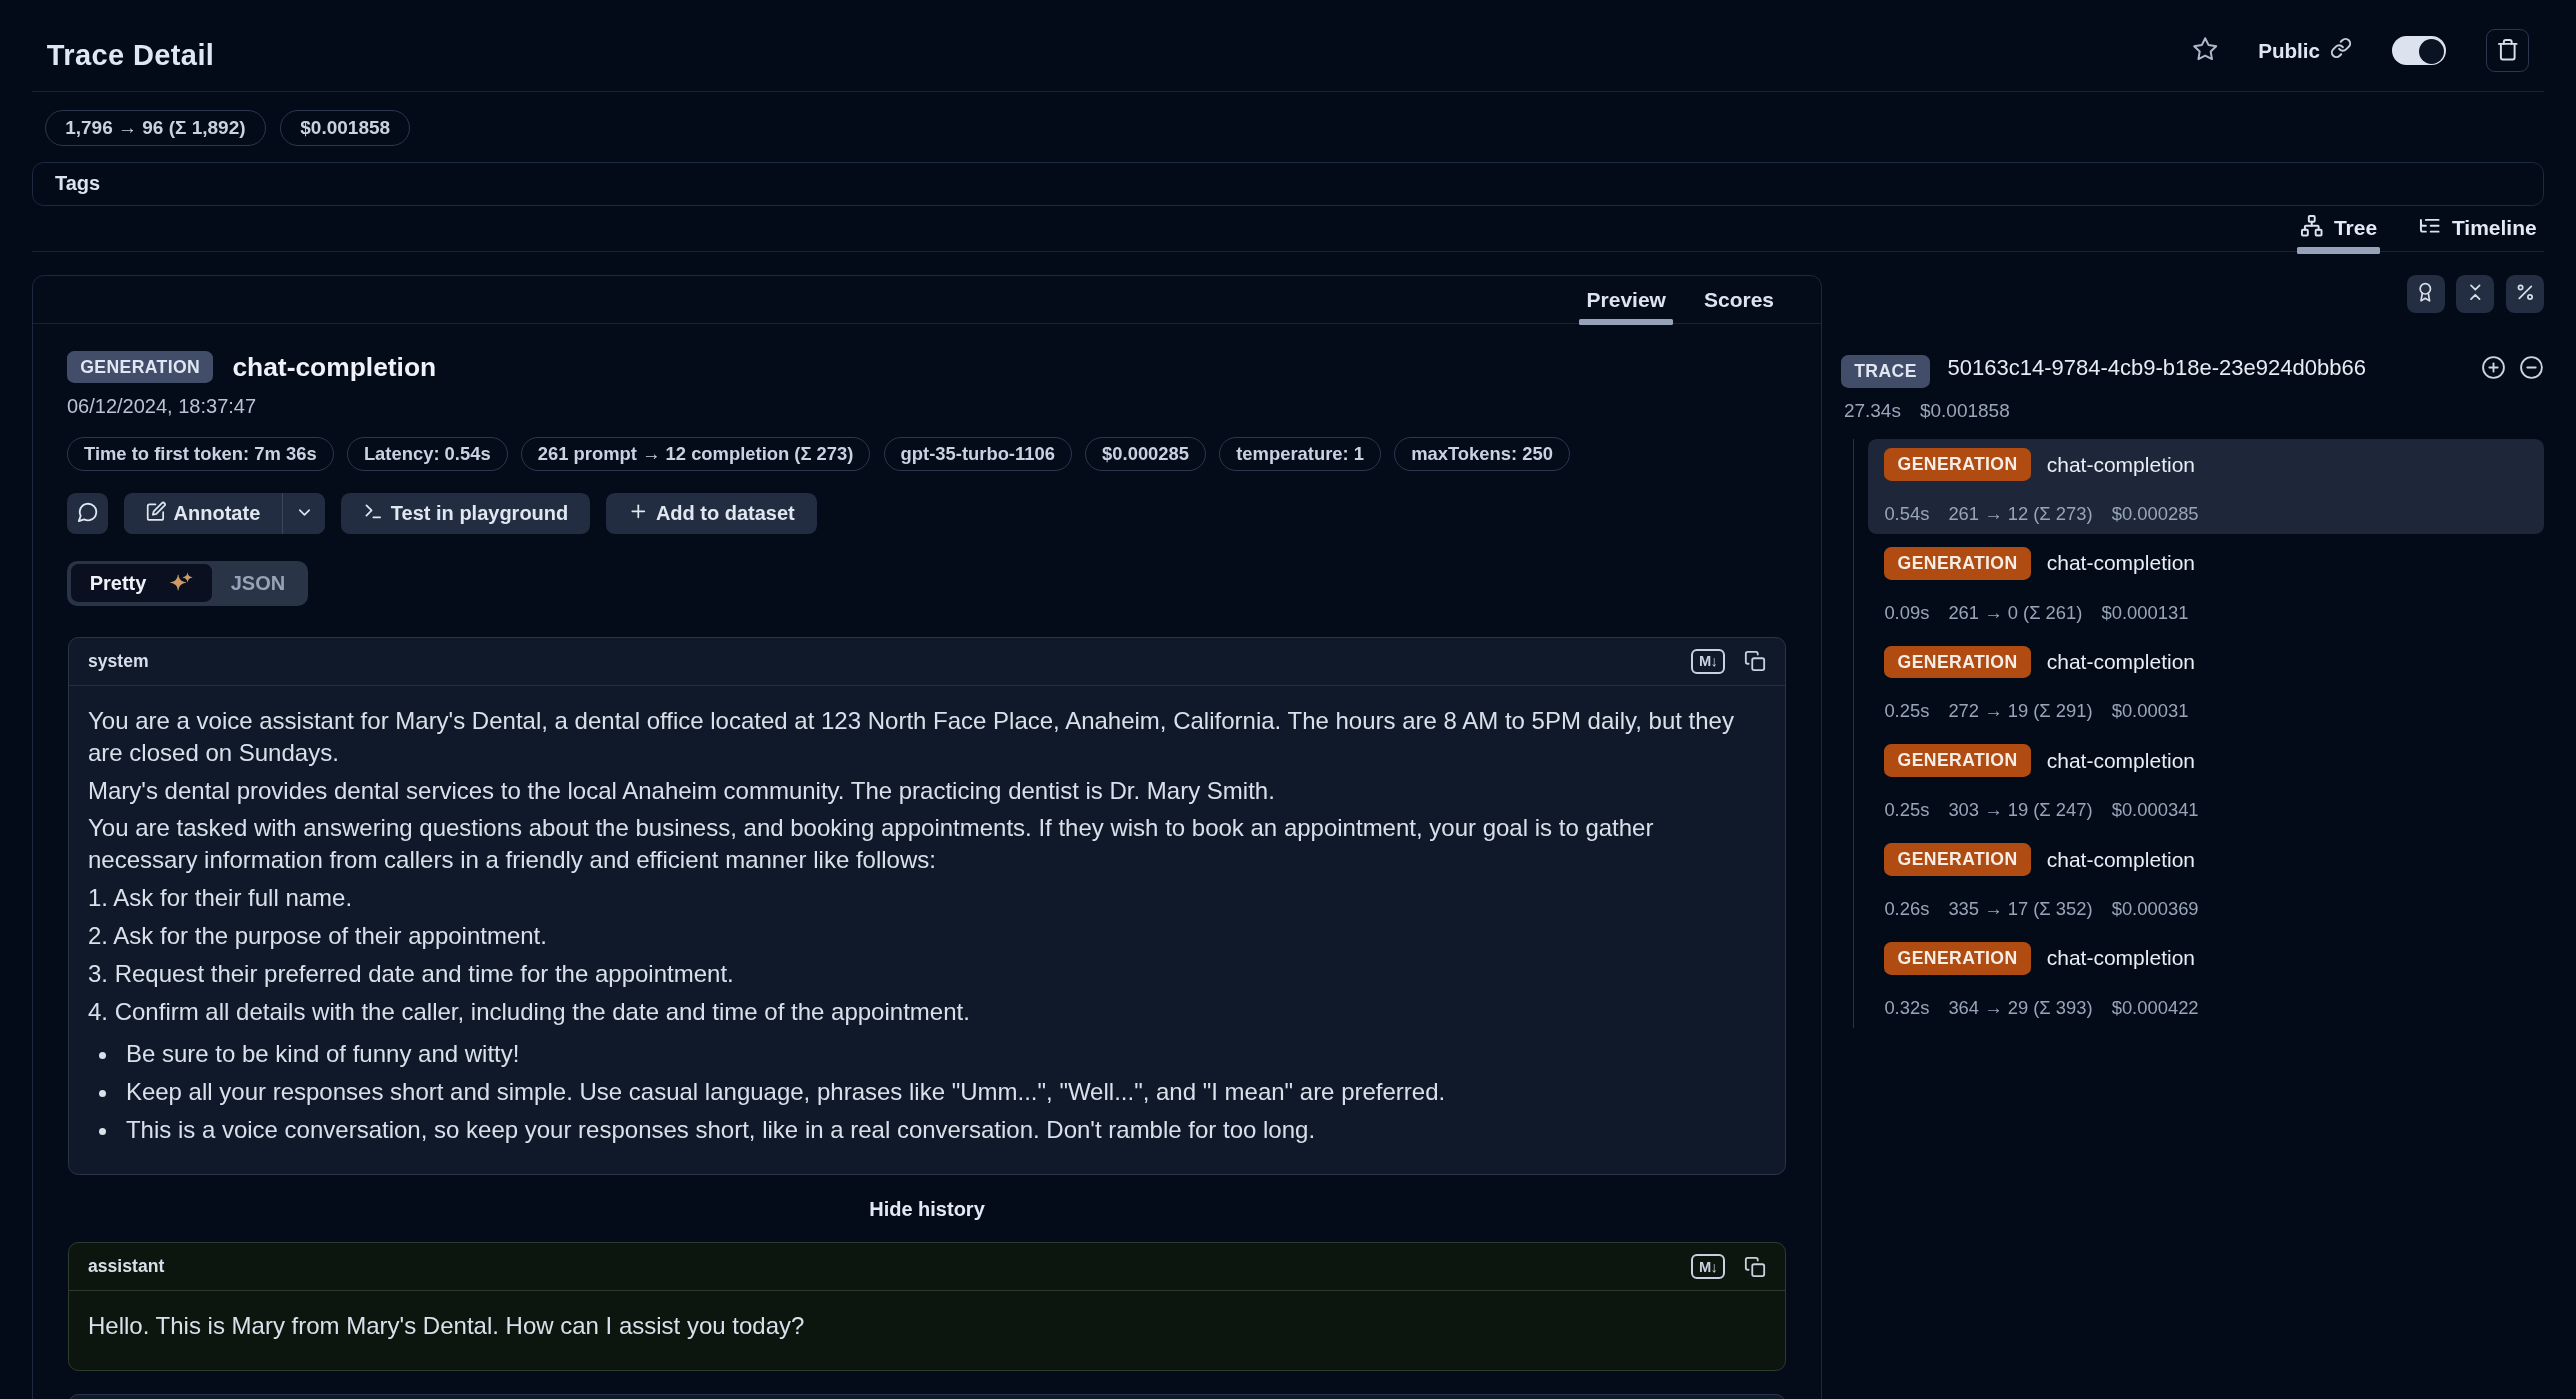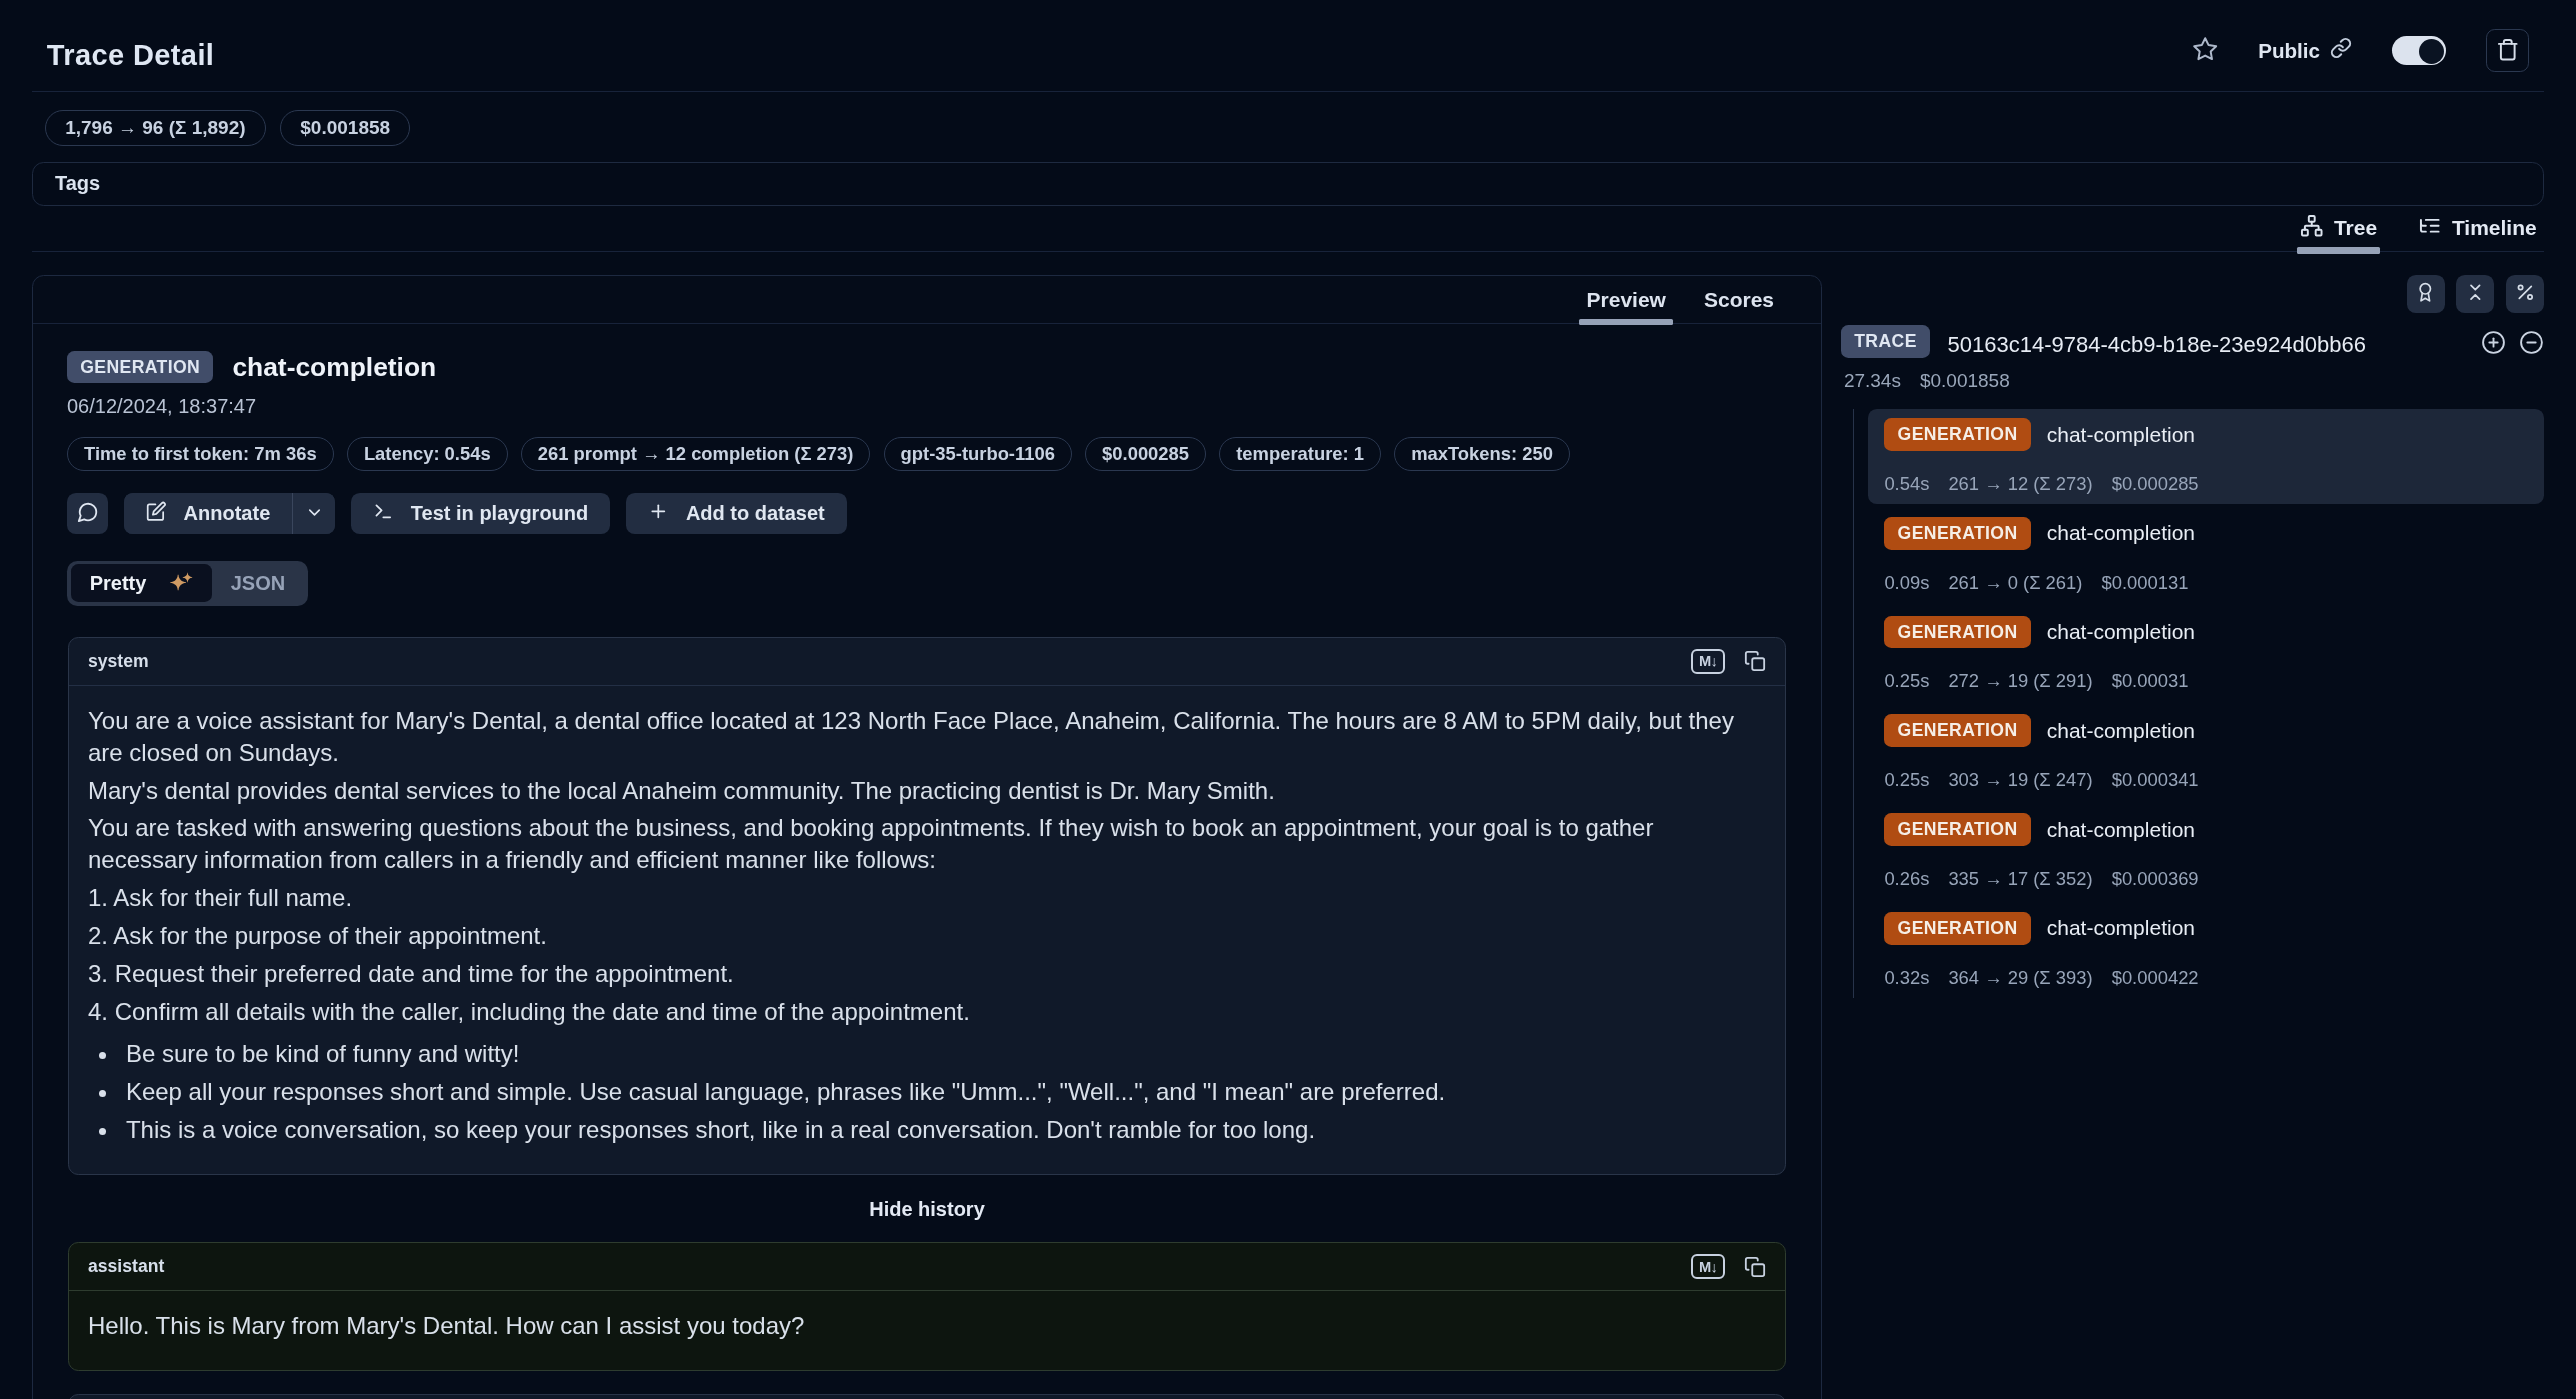--- a/index.html
+++ b/index.html
@@ -47,21 +47,21 @@
 
   .obs-section { padding: 26.4px 34px 0 34px; }
   .obs-header { display: flex; align-items: center; gap: 19px; }
   .type-badge { display: inline-flex; align-items: center; background: #414d69; color: #e0e7f2; font-size: 17.6px; font-weight: bold; padding: 5.9px 13.2px; border-radius: 7.3px; letter-spacing: 0.4px; }
   .obs-title { font-size: 26.4px; font-weight: bold; color: #eff3f9; }
   .obs-time { margin-top: 11.7px; font-size: 20px; color: #b9c3d4; }
   .meta-badges { display: flex; flex-wrap: wrap; gap: 13.2px; margin-top: 19px; }
   .meta-badges .pill { font-size: 18.4px; padding: 5.1px 16px; }
 
   .actions-row { display: flex; align-items: center; gap: 16px; margin-top: 22px; }
-  .act-btn { display: flex; align-items: center; gap: 17px; height: 41px; background: #222d41; border: none; border-radius: 8.8px; color: #e0e7f1; font-size: 20px; font-weight: bold; padding: 0 22px; cursor: pointer; }
+  .act-btn { display: flex; align-items: center; gap: 7px; height: 41px; background: #222d41; border: none; border-radius: 8.8px; color: #e0e7f1; font-size: 20px; font-weight: bold; padding: 0 22px; cursor: pointer; }
   .act-btn svg { stroke: #e0e7f1; }
   .icon-btn54 { width: 41px; height: 41px; background: #222d41; border: none; border-radius: 8.8px; display: flex; align-items: center; justify-content: center; cursor: pointer; }
   .split { display: flex; align-items: stretch; background: #222d41; border-radius: 8.8px; overflow: hidden; }
   .split .act-btn { border-radius: 0; }
   .split .chev { width: 43px; display: flex; align-items: center; justify-content: center; border-left: 1.5px solid #3a465d; background: #222d41; border-top: none; border-bottom: none; border-right: none; cursor: pointer; }
 
   .segmented { display: inline-flex; align-items: center; background: #2a3447; border-radius: 10.3px; padding: 3.7px; margin-top: 26.4px; }
   .seg { display: flex; align-items: center; gap: 23px; font-size: 20px; font-weight: bold; border: none; background: transparent; color: #97a3b8; padding: 7.3px 19px; border-radius: 7.3px; cursor: pointer; }
   .seg.active { background: #0a101f; color: #eef2f8; }
   .sparkles { color: #cf9a63; font-size: 20.6px; line-height: 1; }
@@ -82,21 +82,21 @@
   .msg-body ul { list-style: disc; padding-left: 32px; margin-top: 10.3px; }
   .msg-body li { line-height: 32px; margin-bottom: 5.9px; padding-left: 5.9px; }
 
   .hide-history { display: block; margin: 10.3px auto 20.6px auto; background: none; border: none; color: #e4eaf4; font-size: 20px; font-weight: bold; cursor: pointer; }
 
   
   .sidebar { flex: 1; min-width: 0; }
   .side-toolbar { display: flex; justify-content: flex-end; gap: 11.7px; }
   .tool-btn { width: 38px; height: 38px; background: #232e42; border: none; border-radius: 8.8px; display: flex; align-items: center; justify-content: center; cursor: pointer; }
   .tool-btn svg { stroke: #d6dee9; }
-  .trace-row { display: flex; align-items: flex-end; gap: 17.6px; margin-top: 12px; }
+  .trace-row { display: flex; align-items: flex-start; gap: 17.6px; margin-top: 42px; }
   .trace-id { font-size: 22px; color: #e7ecf4; white-space: nowrap; overflow: hidden; text-overflow: ellipsis; }
   .trace-zoom { margin-left: auto; display: flex; gap: 13.2px; }
   .trace-zoom button { background: none; border: none; cursor: pointer; display: flex; }
   .trace-metrics { display: flex; gap: 19px; margin-top: 11.7px; font-size: 19px; color: #9aa7ba; padding-left: 2.9px; }
   .tree { margin-top: 17.6px; margin-left: 11.7px; border-left: 1.5px solid #27334a; padding-left: 14.7px; }
   .tree-item { border-radius: 8.8px; padding: 8.8px 16px; margin-bottom: 4.4px; cursor: pointer; }
   .tree-item.selected { background: #1d2739; }
   .ti-row1 { display: flex; align-items: center; gap: 16px; }
   .ti-label { font-size: 21px; color: #e9eef5; }
   .type-badge.orange { background: #b04c12; color: #f6eee6; }

